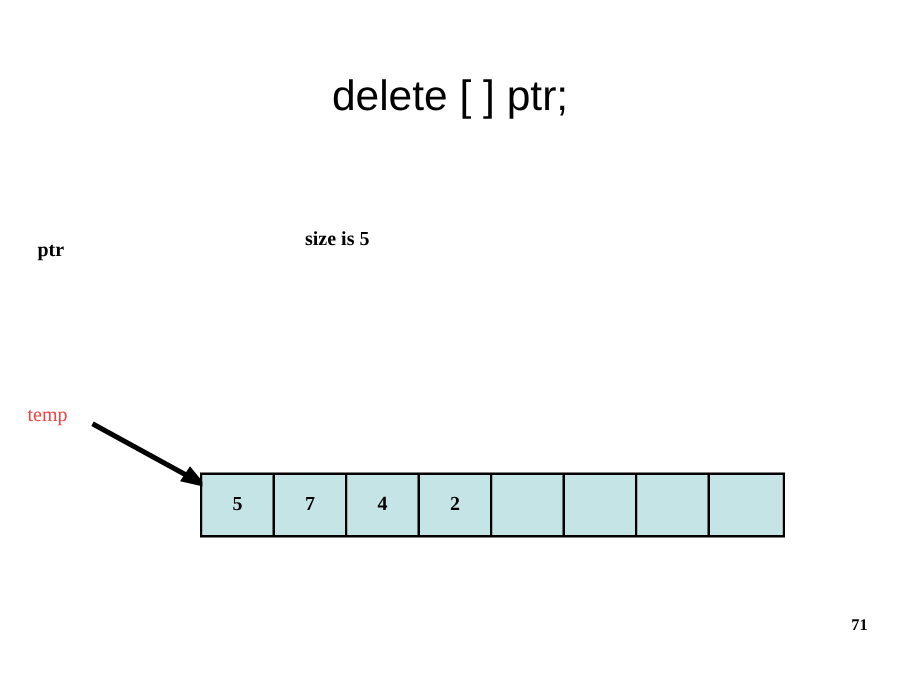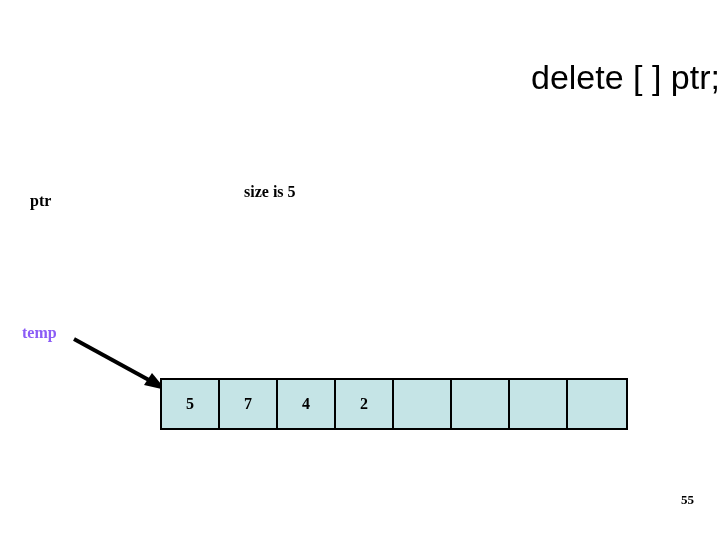--- a/index.html
+++ b/index.html
@@ -19,21 +19,21 @@
     left: 0;
     top: 0;
     width: 720px;
     height: 540px;
   }
   .title {
     position: absolute;
     left: 0;
     top: 58px;
     width: 720px;
-    text-align: right;
+    text-align: center;
     font-family: "Liberation Sans", sans-serif;
     font-size: 34px;
     font-weight: normal;
     color: #000000;
     letter-spacing: 0px;
   }
   .label-ptr {
     position: absolute;
     left: 30px;
     top: 192px;
@@ -49,23 +49,23 @@
     font-family: "Liberation Serif", serif;
     font-weight: bold;
     font-size: 16px;
     color: #000000;
   }
   .label-temp {
     position: absolute;
     left: 22px;
     top: 324px;
     font-family: "Liberation Serif", serif;
-    font-weight: bold;
+    font-weight: normal;
     font-size: 16px;
-    color: #8b5cf6;
+    color: #ef4444;
   }
   .arrow-svg {
     position: absolute;
     left: 70px;
     top: 335px;
   }
   .array {
     position: absolute;
     left: 160px;
     top: 378px;
@@ -122,15 +122,15 @@
     <div class="cell">5</div>
     <div class="cell">7</div>
     <div class="cell">4</div>
     <div class="cell">2</div>
     <div class="cell"></div>
     <div class="cell"></div>
     <div class="cell"></div>
     <div class="cell"></div>
   </div>
 
-  <div class="page-number">55</div>
+  <div class="page-number">71</div>
 
 </div>
 
 </body></html>

